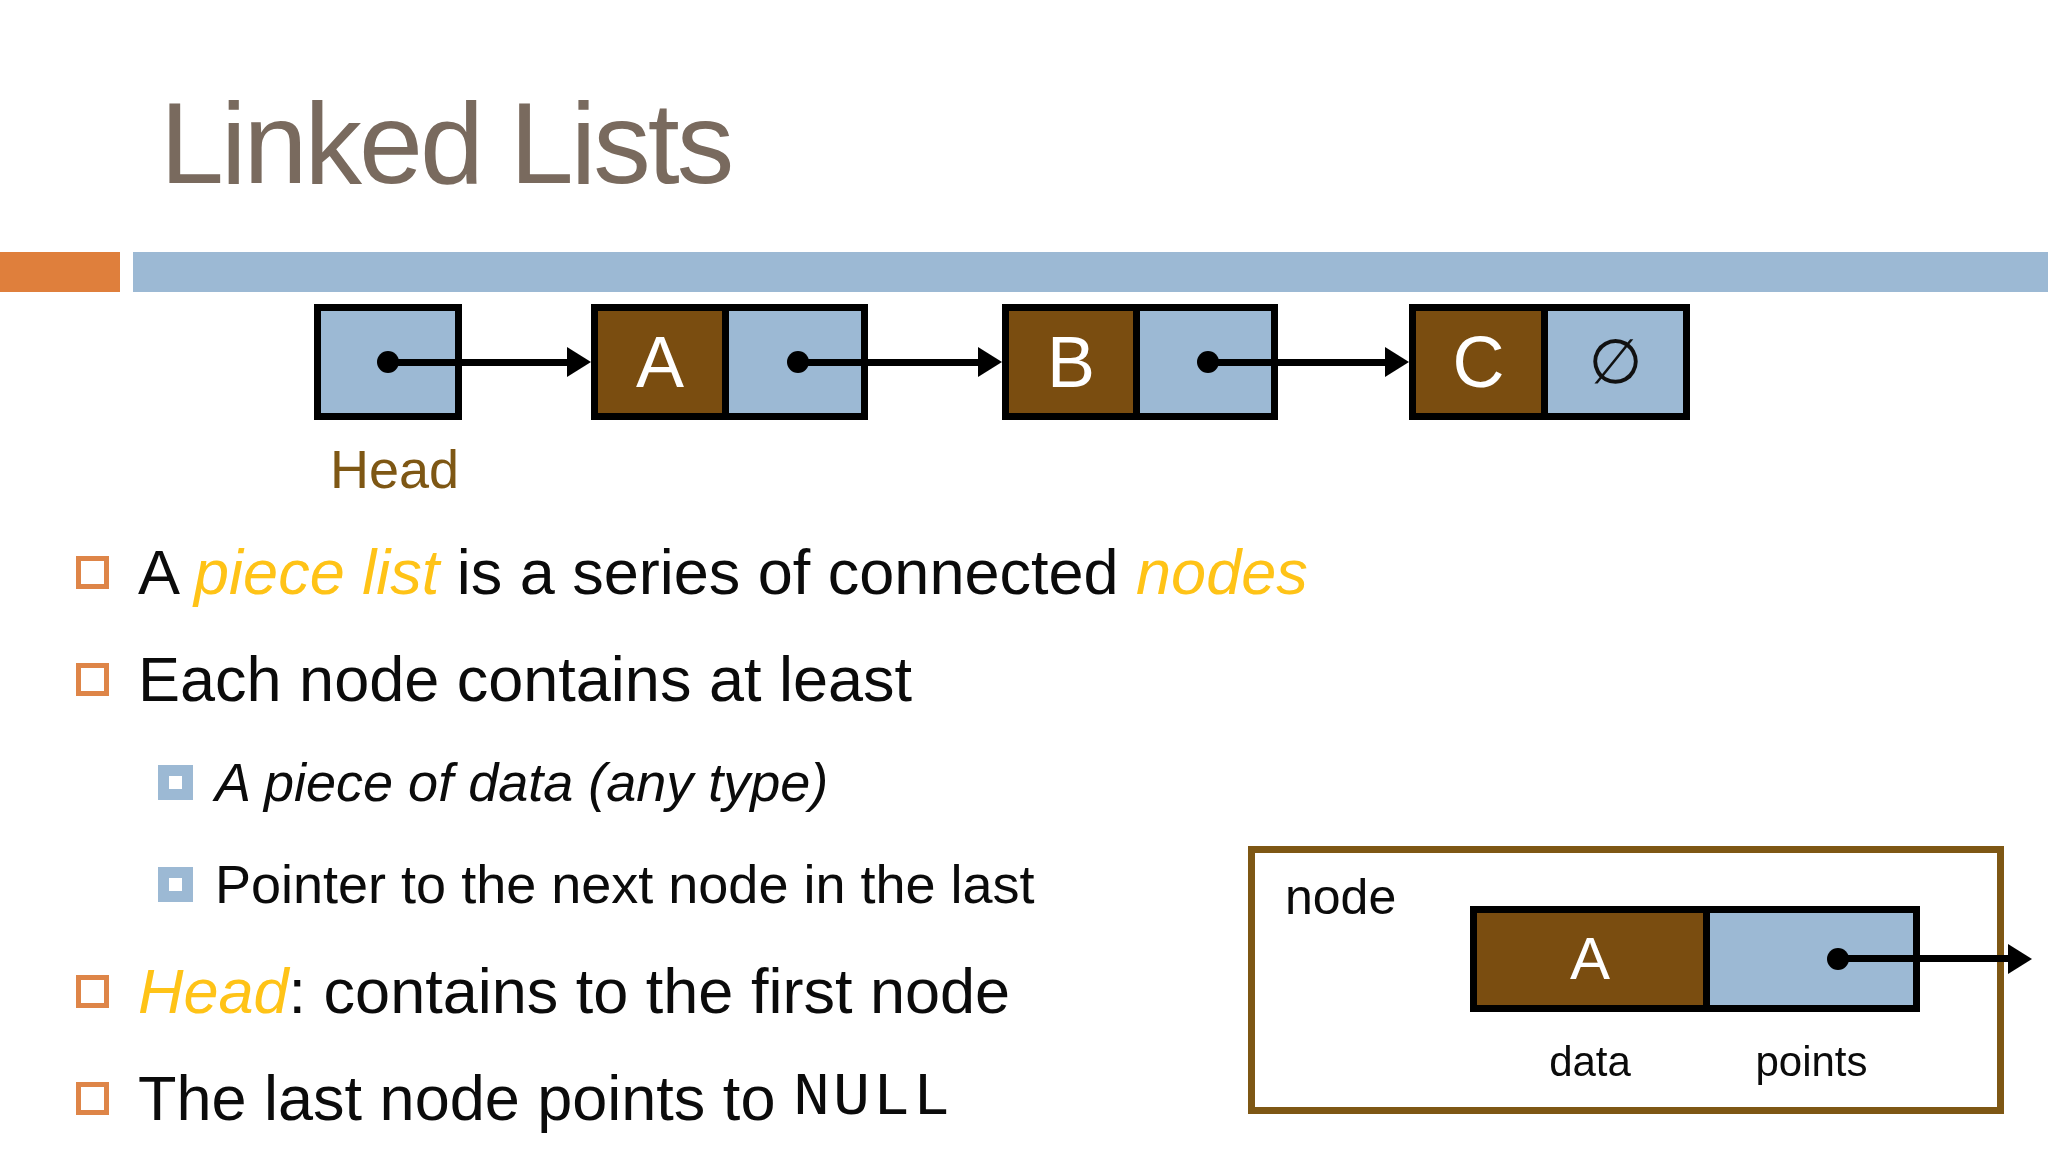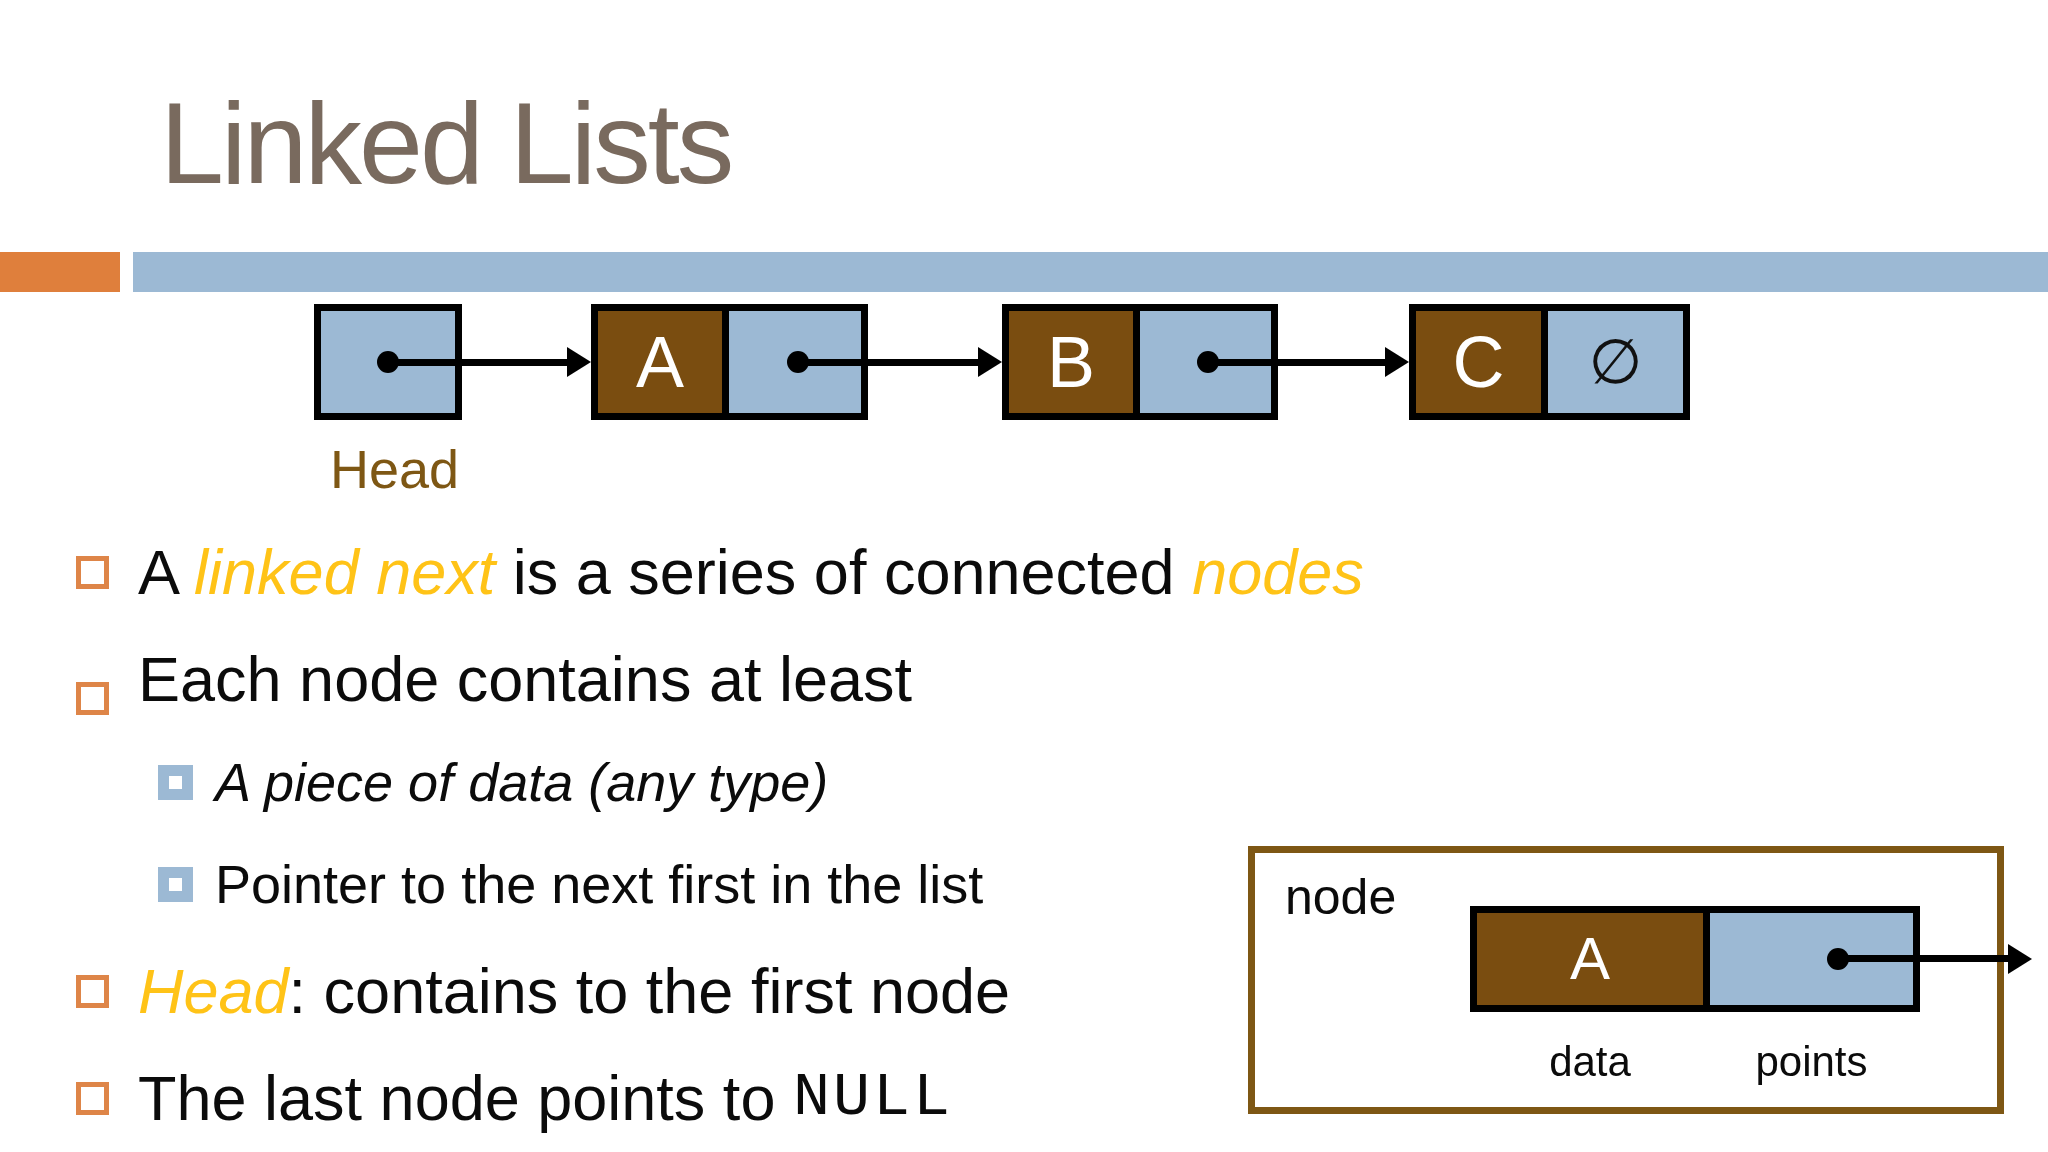--- a/index.html
+++ b/index.html
@@ -153,24 +153,24 @@
       <span class="letter">C</span>
     </div>
     <div class="cell blue" style="left:1541px;width:149px;">
       <span class="null-glyph">∅</span>
     </div>
 
     <div class="head-label">Head</div>
   </div>
 
   <div id="bullets">
-      <div class="bullet-row level1" style="top: 572px;"><span class="marker1"></span><span class="seg-normal">A </span><span class="seg-accent">linked next</span><span class="seg-normal"> is a series of connected </span><span class="seg-accent">nodes</span></div>
-      <div class="bullet-row level1" style="top: 679px; align-items: flex-end;"><span class="marker1"></span><span class="seg-normal">Each node contains at least</span></div>
+      <div class="bullet-row level1" style="top: 572px;"><span class="marker1"></span><span class="seg-normal">A </span><span class="seg-accent">piece list</span><span class="seg-normal"> is a series of connected </span><span class="seg-accent">nodes</span></div>
+      <div class="bullet-row level1" style="top: 679px;"><span class="marker1"></span><span class="seg-normal">Each node contains at least</span></div>
       <div class="bullet-row level2" style="top: 782px; font-style: italic;"><span class="marker2"></span><span class="seg-normal">A piece of data (any type)</span></div>
-      <div class="bullet-row level2" style="top: 884px;"><span class="marker2"></span><span class="seg-normal">Pointer to the next first in the list</span></div>
+      <div class="bullet-row level2" style="top: 884px;"><span class="marker2"></span><span class="seg-normal">Pointer to the next node in the last</span></div>
       <div class="bullet-row level1" style="top: 991px;"><span class="marker1"></span><span class="seg-accent">Head</span><span class="seg-normal">: contains to the first node</span></div>
       <div class="bullet-row level1" style="top: 1098px;"><span class="marker1"></span><span class="seg-normal">The last node points to </span><span class="seg-code">NULL</span></div>
     </div>
 
   <div>
     <div class="node-outer"></div>
     <div class="node-label">node</div>
 
     <div class="nd-cell nd-data">
       <span class="letter">A</span>

